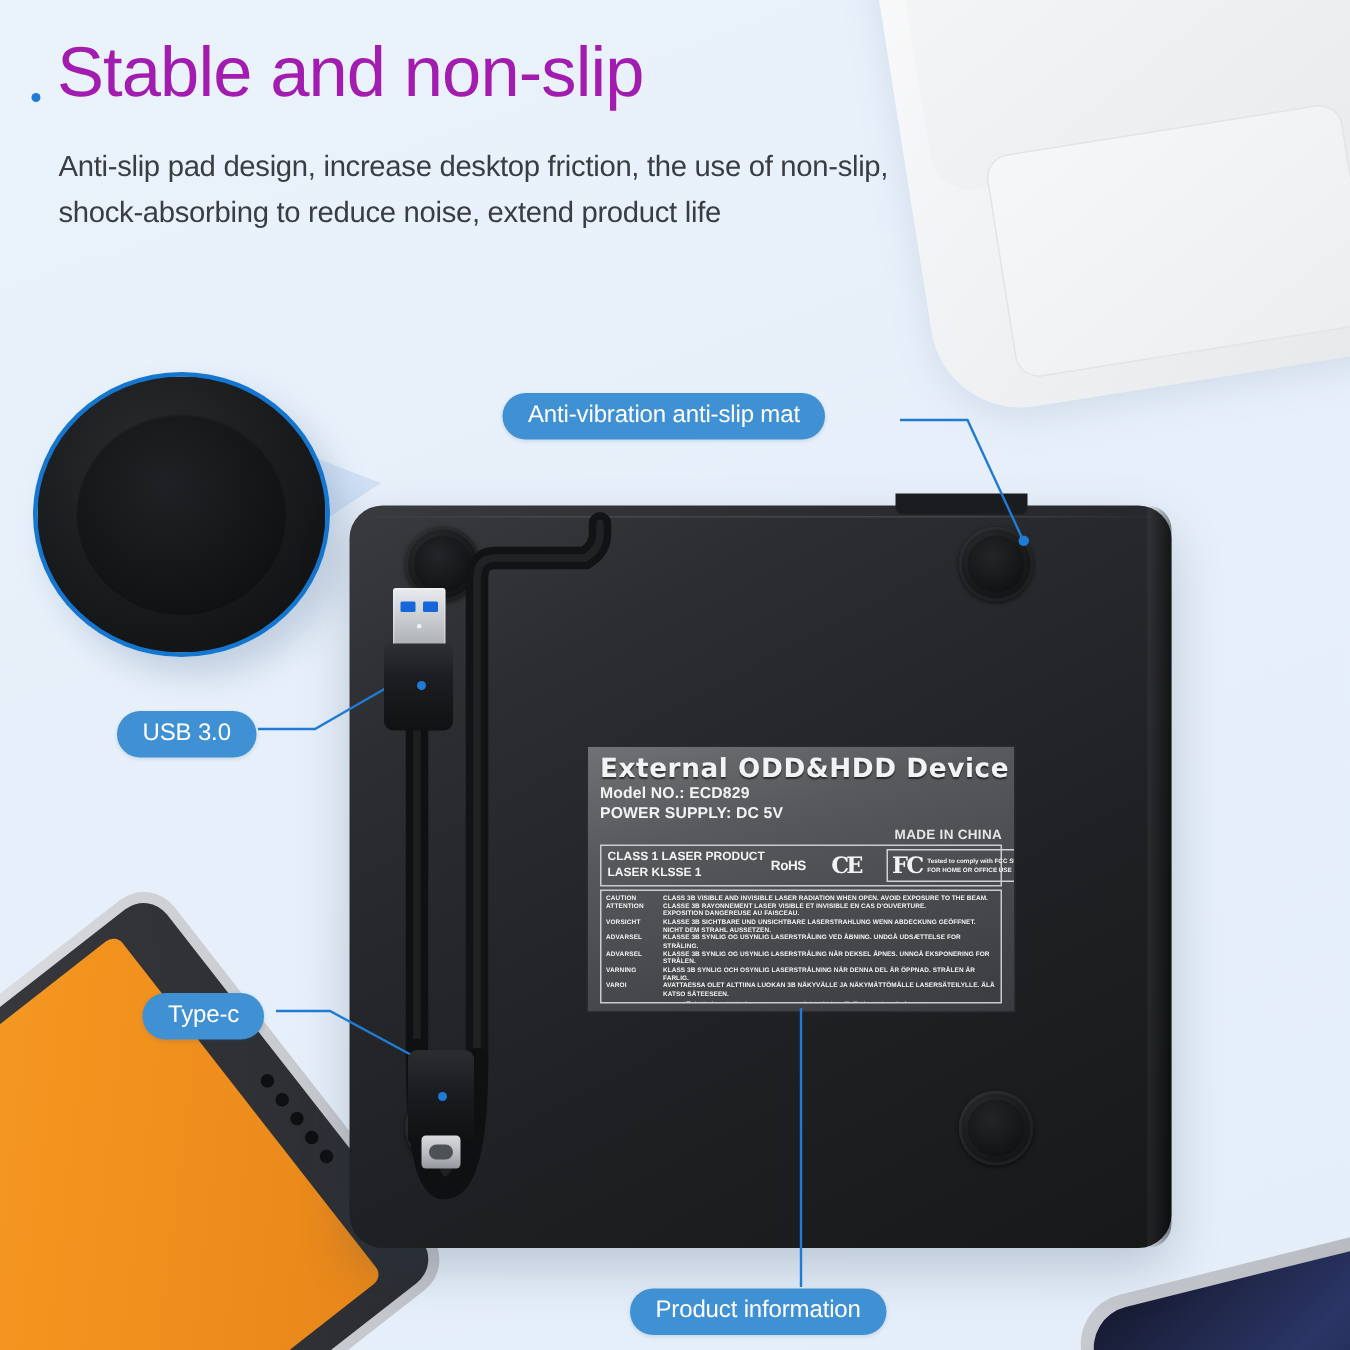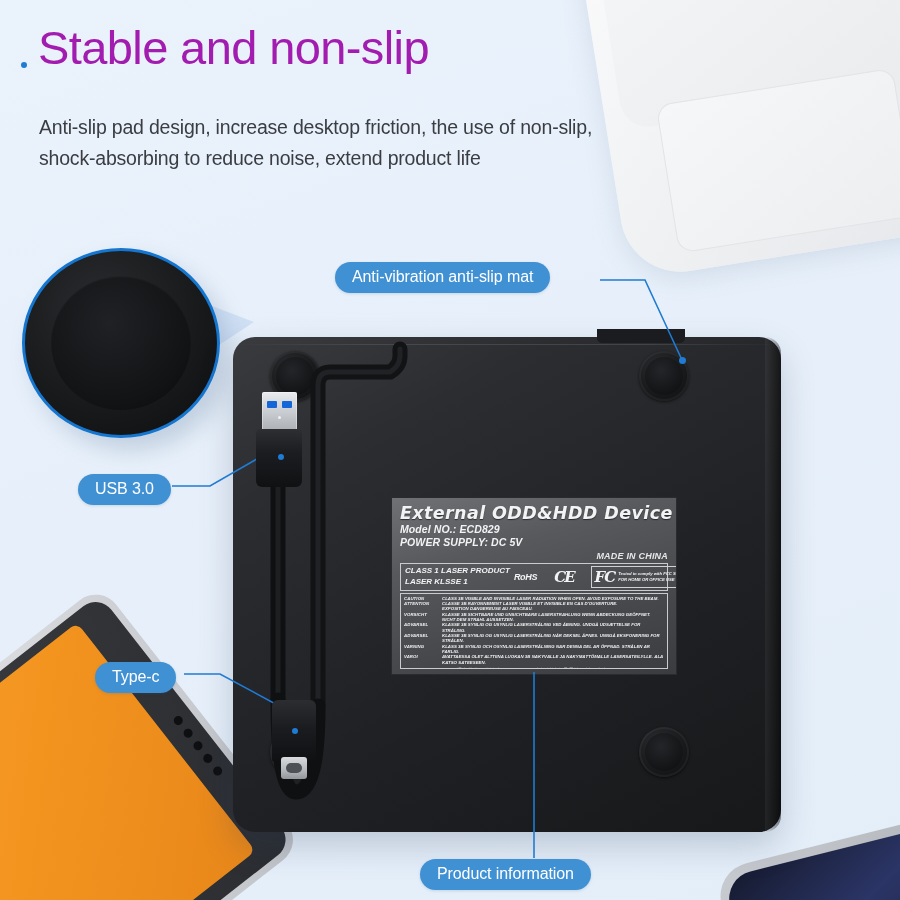--- a/index.html
+++ b/index.html
@@ -87,21 +87,20 @@
     border-radius:28px;
   }
 
   
   .device {
     position:absolute; left:233px; top:337px;
     width:548px; height:495px;
     background:linear-gradient(152deg,#3a3b3e 0%,#2c2d30 22%,#202124 60%,#17181a 100%);
     border-radius:22px;
     box-shadow:0 14px 34px rgba(40,60,90,.22);
-    font-style:italic;
   }
   .device-seam {
     position:absolute; left:0; right:0; top:7px; height:1px;
     background:linear-gradient(90deg,rgba(255,255,255,0) 0%,rgba(255,255,255,.10) 25%,rgba(255,255,255,.12) 75%,rgba(255,255,255,0) 100%);
   }
   .device-rightedge {
     position:absolute; right:0; top:0; bottom:0; width:16px;
     background:linear-gradient(90deg,rgba(255,255,255,.05),rgba(0,0,0,.45));
     border-radius:0 22px 22px 0;
   }
@@ -235,21 +234,21 @@
   }
 
   
   .headline {
     position:absolute; left:38px; top:22px;
     font-size:47px; font-weight:normal; color:#a21caf;
     letter-spacing:-.6px; line-height:1.1;
     font-family:"Liberation Sans", sans-serif;
   }
   .subcopy {
-    position:absolute; left:39px; top:112px; width:570px;
+    position:absolute; left:39px; top:96px; width:570px;
     font-size:19.5px; color:#3a3d42; line-height:1.58;
     letter-spacing:-.2px;
   }
 
   
   .pill {
     position:absolute;
     background:#4090d4;
     color:#ffffff;
     border-radius:16px;

